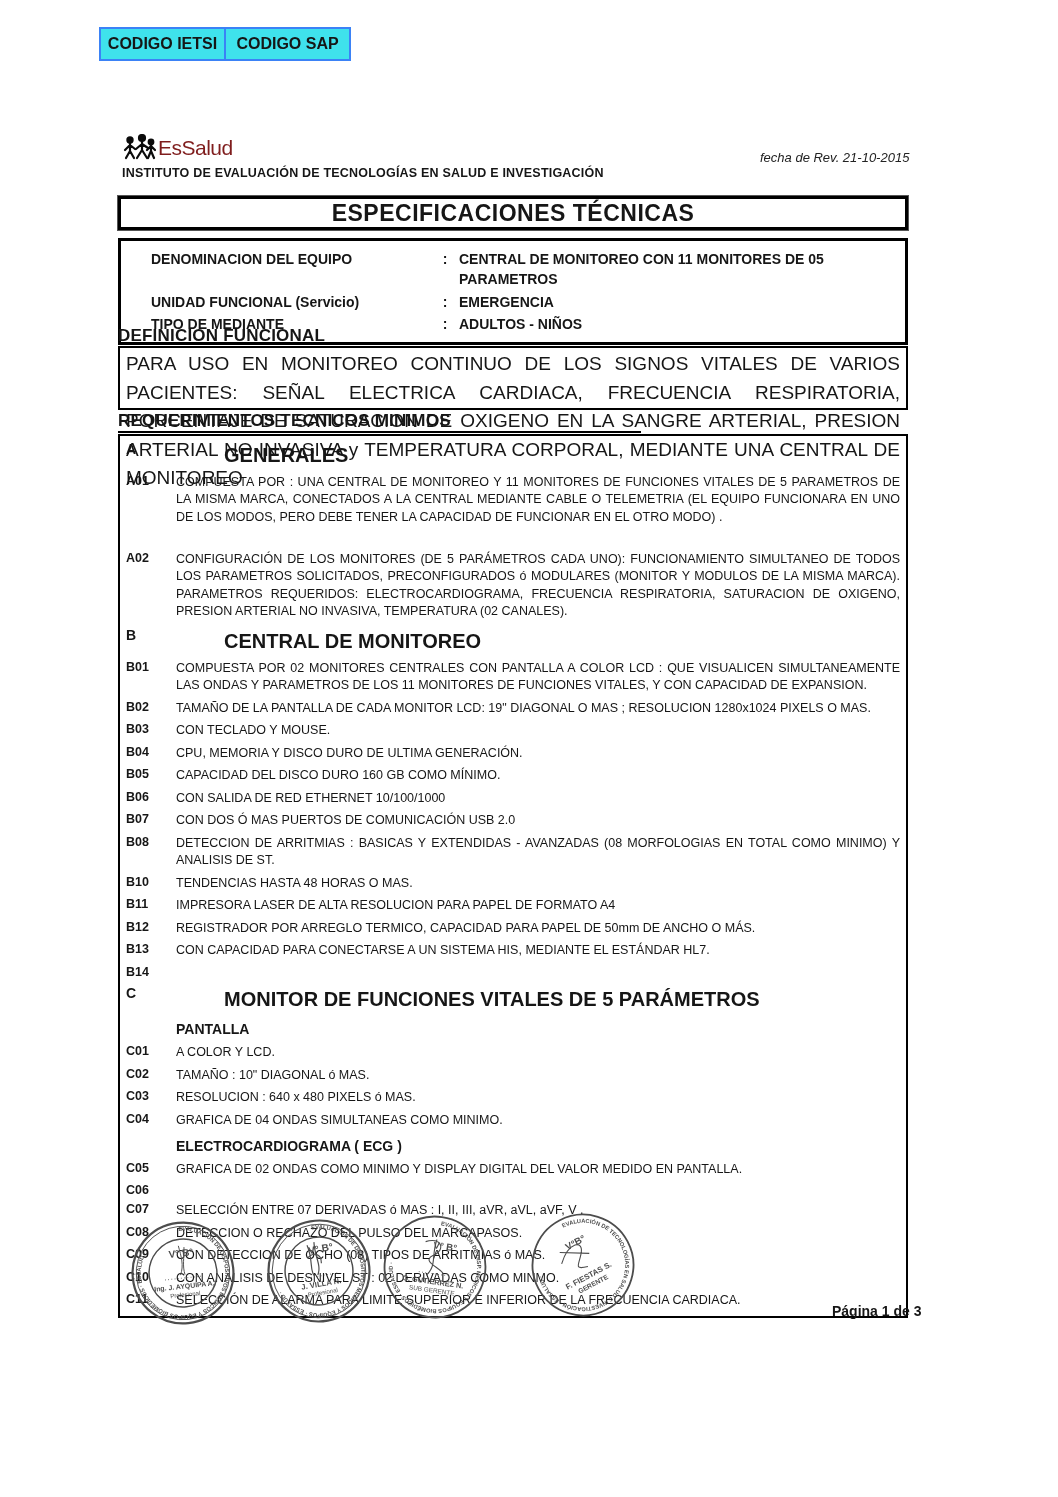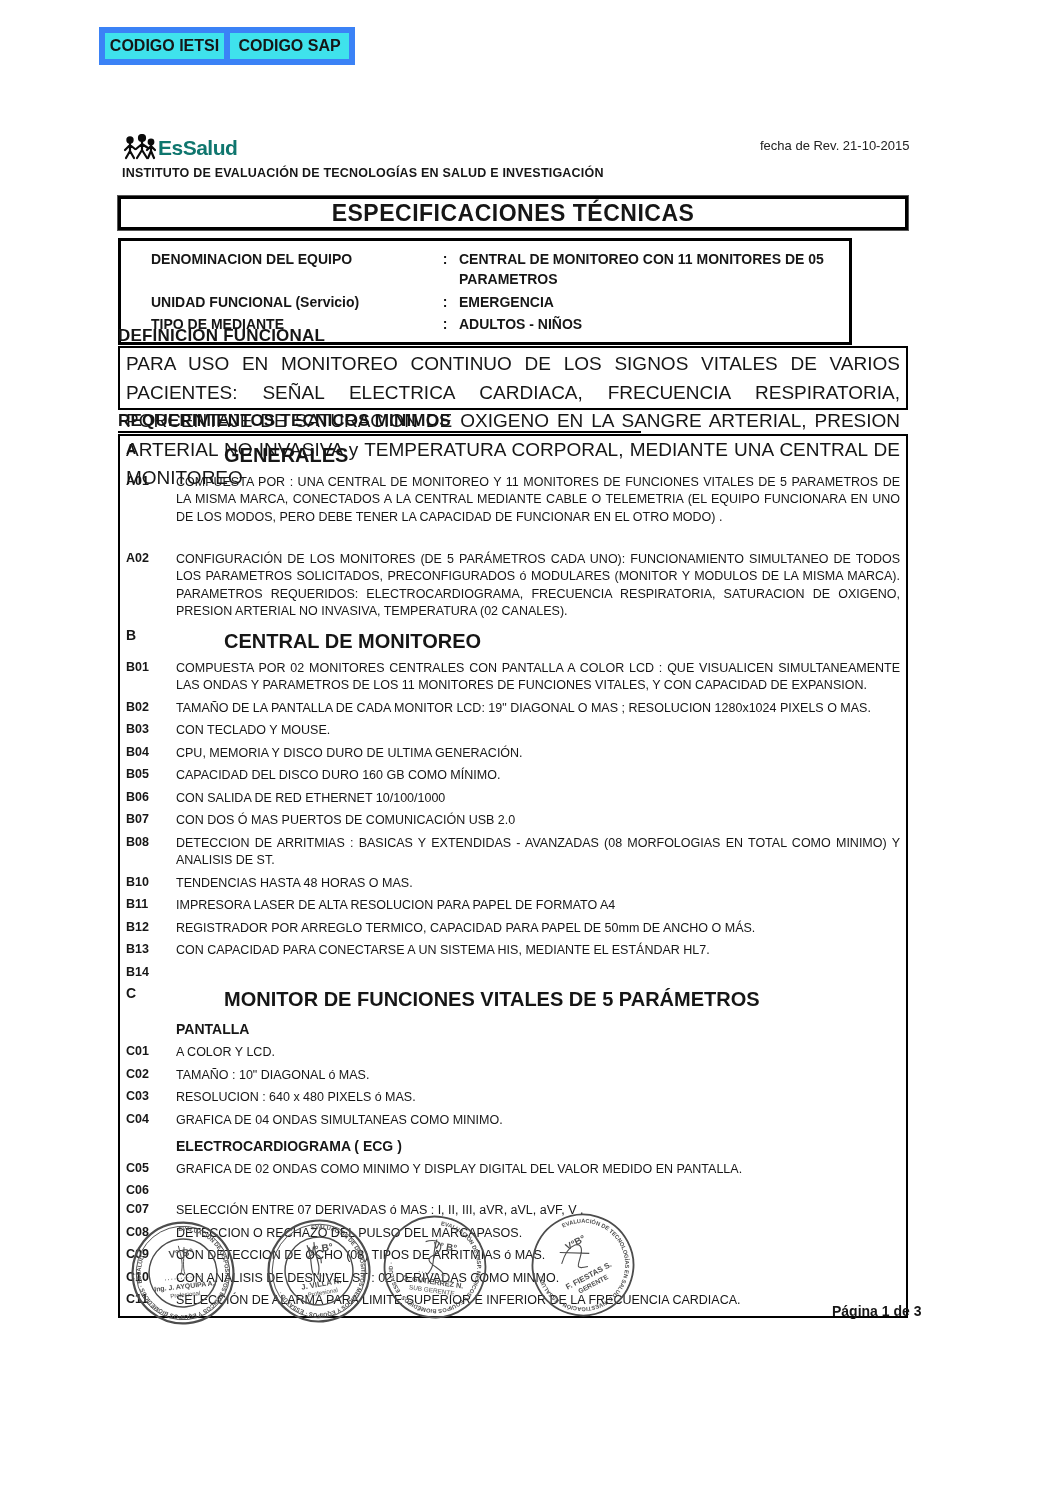--- a/index.html
+++ b/index.html
@@ -12,46 +12,46 @@
     overflow:hidden;
   }
   .page { position:absolute; inset:0; }
 
   
   .code-table {
     position:absolute; left:99px; top:27px;
     border-collapse:collapse;
   }
   .code-table td {
-    border:6px solid #3b82f6;
+    border:2px solid #3b82f6;
     width:125px; height:32px;
     text-align:center; vertical-align:middle;
     font-size:16px; font-weight:700;
   }
   .code-table .hdr { background:#3fe2ec; }
 
   
   .letterhead { position:absolute; left:122px; top:134px; width:800px; }
   .logo { display:flex; align-items:flex-end; gap:2px; }
   .logo svg { display:block; }
-  .logo-text { font-size:21px; font-weight:700; letter-spacing:-0.5px; color:#0f766e; }
-  .rev-date { position:absolute; left:638px; top:4px; font-size:13px; font-weight:400; color:#222; }
+  .logo-text { font-size:21px; font-weight:400; letter-spacing:-0.5px; color:#7f1d1d; }
+  .rev-date { position:absolute; left:638px; top:16px; font-size:13px; font-weight:400; color:#222;font-style:italic; }
   .institute { margin-top:6px; font-size:12.5px; font-weight:700; letter-spacing:0.2px; }
 
   
   .title-box {
     position:absolute; left:118px; top:196px; width:790px; height:34px;
     border:3px solid #000; outline:1px solid #555;
     display:flex; align-items:center; justify-content:center;
   }
   .title-box span { font-size:23px; font-weight:700; letter-spacing:0.5px; }
 
   
   .info-box {
-    position:absolute; left:118px; top:238px; width:734px;
+    position:absolute; left:118px; top:238px; width:790px;
     border:3px solid #000;
     padding:6px 8px 8px 30px;
   }
   .info-row { display:flex; font-size:14px; font-weight:700; line-height:1.45; margin-top:2px; }
   .info-label { width:280px; flex:none; }
   .info-colon { width:28px; flex:none; text-align:center; }
   .info-value { flex:1; max-width:430px; }
 
   
   .sec-heading {

